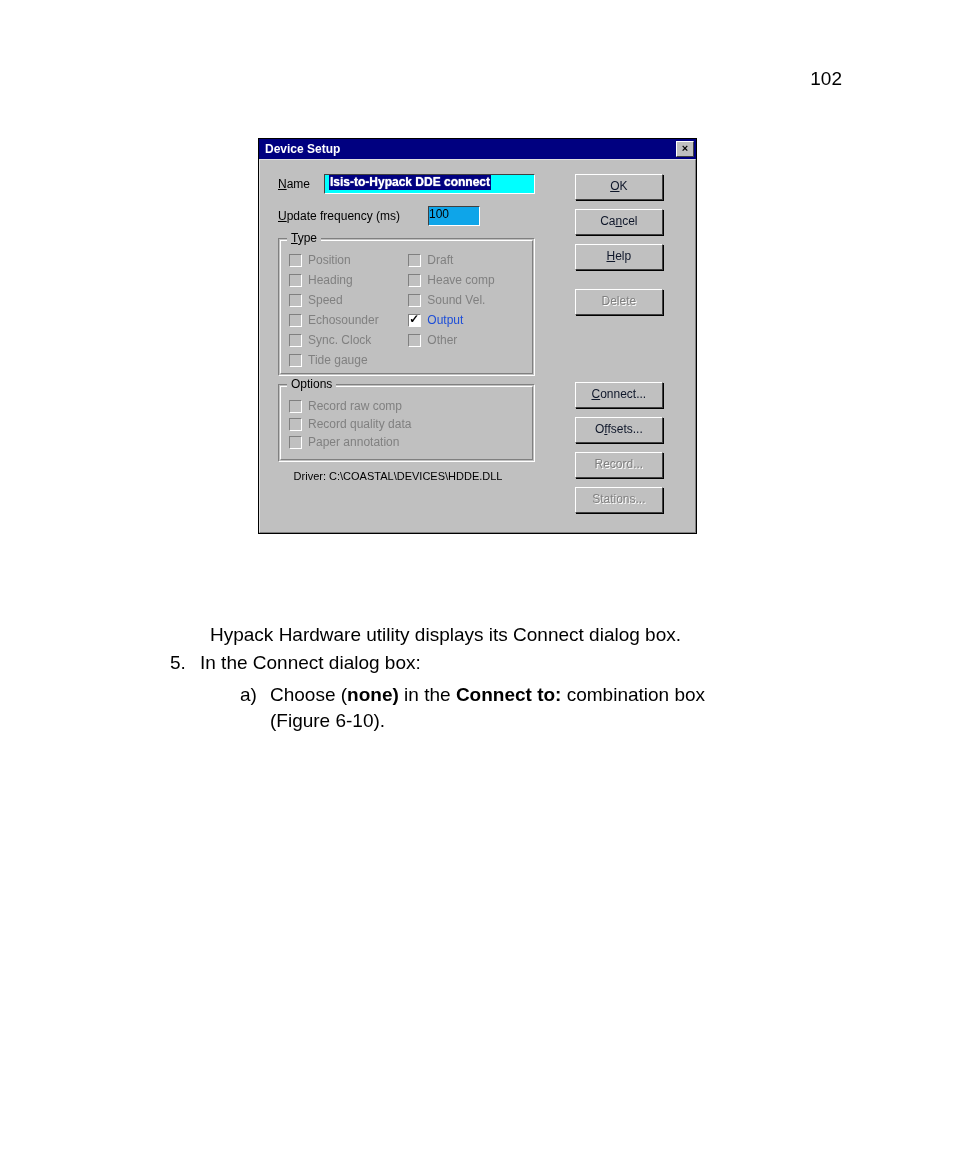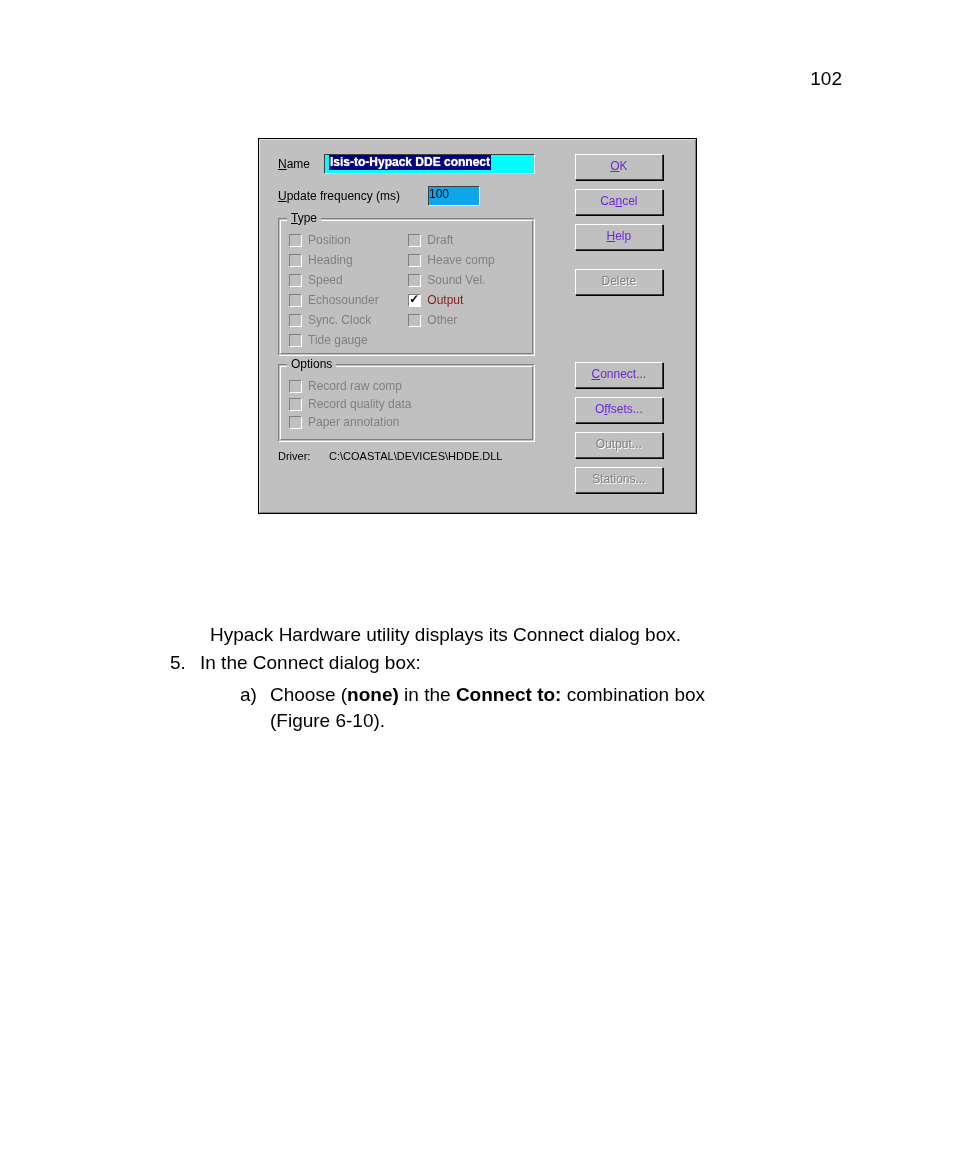--- a/index.html
+++ b/index.html
@@ -146,21 +146,21 @@
     grid-template-columns: 1fr 1fr;
     row-gap: 6px;
     column-gap: 4px;
   }
   .chk {
     display: flex;
     align-items: center;
     color: #808080;
     font-size: 12px;
   }
-  .chk.enabled { color: #7f1d1d; }
+  .chk.enabled { color: #1d4ed8; }
   .chk-box {
     width: 11px;
     height: 11px;
     border-top: 1px solid #808080;
     border-left: 1px solid #808080;
     border-right: 1px solid #fff;
     border-bottom: 1px solid #fff;
     background: #c0c0c0;
     margin-right: 6px;
     position: relative;
@@ -175,36 +175,36 @@
     font-size:12px;
     color:#000;
     font-weight:bold;
   }
   .options .chk { margin-bottom: 4px; }
   .driver-row {
     font-size: 11px;
     color: #000;
     margin-top: 6px;
   }
-  .driver-row .dlbl { display:inline-block; width:48px; }
+  .driver-row .dlbl { display:inline-block; width:48px;text-align:right; }
   .btn {
     display: block;
     width: 86px;
     height: 24px;
     border-top: 1px solid #fff;
     border-left: 1px solid #fff;
     border-right: 1px solid #404040;
     border-bottom: 1px solid #404040;
     background: #c0c0c0;
     text-align: center;
     font-size: 12px;
     line-height: 22px;
     margin: 0 auto 9px;
     box-shadow: 1px 1px 0 #000;
-    color:#6d28d9;
+    color:#0f172a;
   }
   .btn.disabled { color: #808080; text-shadow: 1px 1px 0 #fff; }
   .btn-spacer-sm { height: 10px; }
   .btn-spacer-lg { height: 58px; }
   .body-text {
     position: absolute;
     left: 137px;
     font-size: 19px;
     color: #000;
     line-height: 1.35;
@@ -215,20 +215,24 @@
   .sub-a { top: 682px; left:240px; width:540px; }
   .sub-a .al { display:inline-block; width:30px; vertical-align:top; }
   .sub-a .atxt { display:inline-block; width:470px; }
 </style>
 </head>
 <body>
 
 <div class="page-number">102</div>
 
 <div class="dialog-wrap">
+  <div class="titlebar">
+    <span>Device Setup</span>
+    <div class="close-btn">×</div>
+  </div>
   <div class="dialog-body">
     <div class="left-col">
 
       <div class="row">
         <span class="lbl name-label"><u>N</u>ame</span>
         <div class="name-input"><span>Isis-to-Hypack DDE connect</span></div>
       </div>
 
       <div class="row">
         <span class="lbl freq-label"><u>U</u>pdate frequency (ms)</span>
@@ -312,21 +316,21 @@
 
     <div class="right-col">
       <div class="btn"><u>O</u>K</div>
       <div class="btn">Ca<u>n</u>cel</div>
       <div class="btn"><u>H</u>elp</div>
       <div class="btn-spacer-sm"></div>
       <div class="btn disabled">Delete</div>
       <div class="btn-spacer-lg"></div>
       <div class="btn"><u>C</u>onnect...</div>
       <div class="btn">O<u>f</u>fsets...</div>
-      <div class="btn disabled">Output...</div>
+      <div class="btn disabled">Record...</div>
       <div class="btn disabled">Stations...</div>
     </div>
   </div>
 </div>
 
 <div class="body-text t1">Hypack Hardware utility displays its Connect dialog box.</div>
 
 <div class="body-text list-5">
   <span class="num">5.</span><span>In the Connect dialog box:</span>
 </div>

